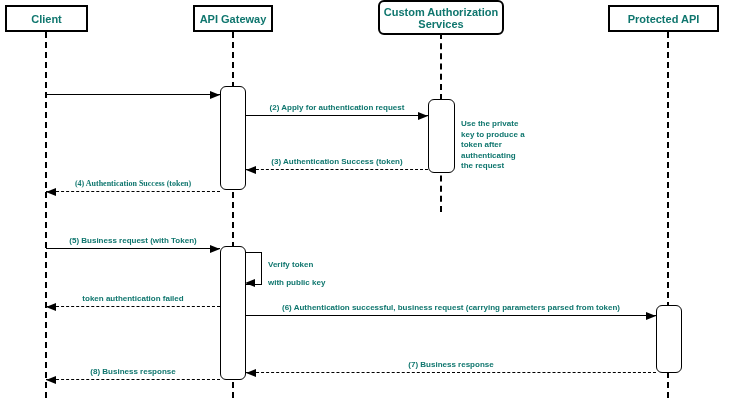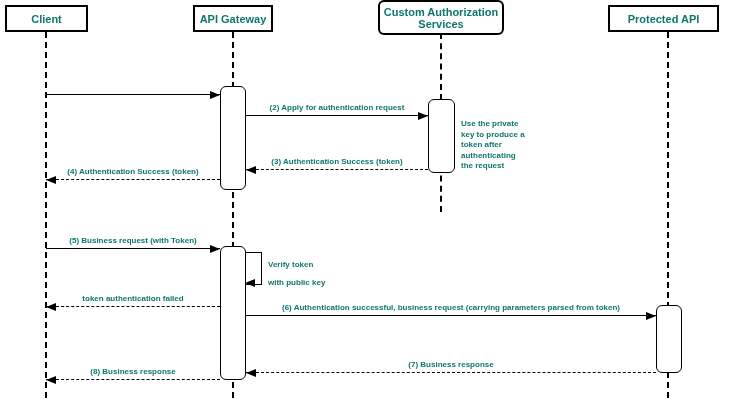--- a/index.html
+++ b/index.html
@@ -124,21 +124,21 @@
     <div class="line"></div>
     <div class="arrow right"></div>
   </div>
 
   <div class="msg dashed" style="left:246px; top:154px; width:182px;">
     <div class="label">(3) Authentication Success (token)</div>
     <div class="line"></div>
     <div class="arrow left"></div>
   </div>
 
-  <div class="msg dashed" style="left:46px; top:164px; width:174px;">
+  <div class="msg dashed" style="left:46px; top:176px; width:174px;font-family:Liberation Serif, serif;">
     <div class="label">(4) Authentication Success (token)</div>
     <div class="line"></div>
     <div class="arrow left"></div>
   </div>
 
   <div class="free-text" style="left:461px; top:119px; width:70px;">Use the private
 key to produce a
 token after
 authenticating
 the request</div>

